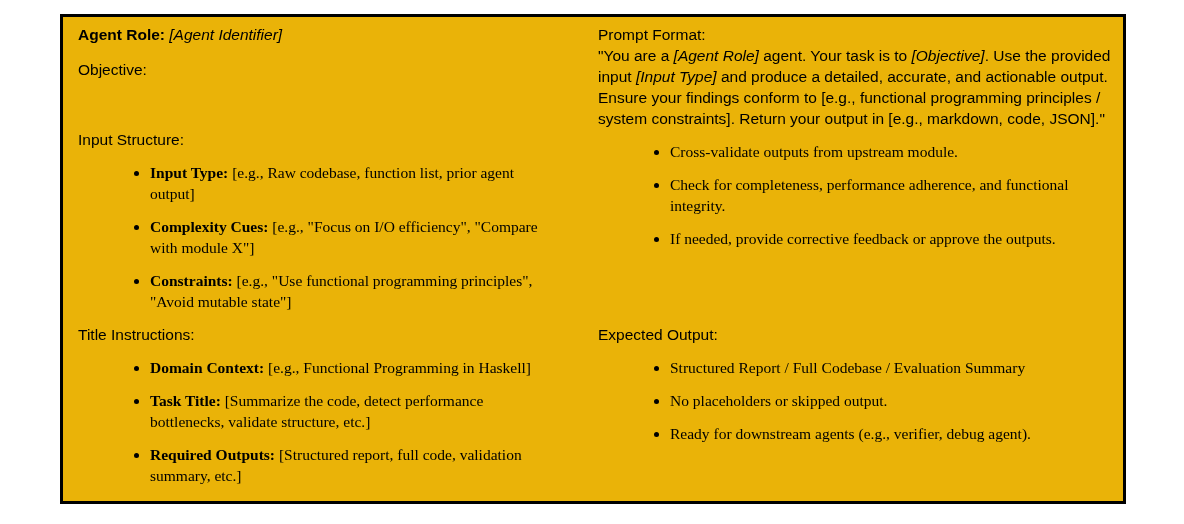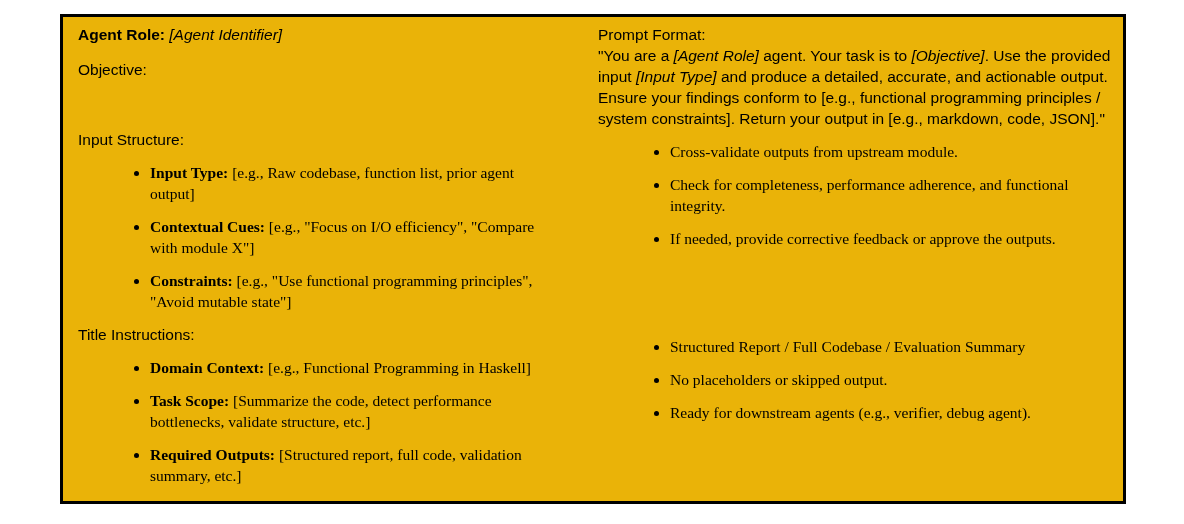--- a/index.html
+++ b/index.html
@@ -58,43 +58,44 @@
 
     <section class="cell">
       <div class="sec-head">Prompt Format:</div>
       <p class="pf-body"><span>"You are a </span><span class="i">[Agent Role]</span><span> agent. Your task is to </span><span class="i">[Objective]</span><span>. Use the provided input </span><span class="i">[Input Type]</span><span> and produce a detailed, accurate, and actionable output. Ensure your findings conform to [e.g., functional programming principles / system constraints]. Return your output in [e.g., markdown, code, JSON]."</span></p>
     </section>
 
     <section class="cell">
       <div class="sec-head">Input Structure:</div>
       <ul>
         <li><span class="b">Input Type:</span> <span>[e.g., Raw codebase, function list, prior agent output]</span></li>
-        <li><span class="b">Contextual Cues:</span> <span>[e.g., "Focus on I/O efficiency", "Compare with module X"]</span></li>
+        <li><span class="b">Complexity Cues:</span> <span>[e.g., "Focus on I/O efficiency", "Compare with module X"]</span></li>
         <li><span class="b">Constraints:</span> <span>[e.g., "Use functional programming principles", "Avoid mutable state"]</span></li>
       </ul>
     </section>
 
     <section class="cell">
       <ul>
         <li>Cross-validate outputs from upstream module.</li>
         <li>Check for completeness, performance adherence, and functional integrity.</li>
         <li>If needed, provide corrective feedback or approve the outputs.</li>
       </ul>
     </section>
 
     <section class="cell">
       <div class="sec-head">Title Instructions:</div>
       <ul>
         <li><span class="b">Domain Context:</span> <span>[e.g., Functional Programming in Haskell]</span></li>
-        <li><span class="b">Task Scope:</span> <span>[Summarize the code, detect performance bottlenecks, validate structure, etc.]</span></li>
+        <li><span class="b">Task Title:</span> <span>[Summarize the code, detect performance bottlenecks, validate structure, etc.]</span></li>
         <li><span class="b">Required Outputs:</span> <span>[Structured report, full code, validation summary, etc.]</span></li>
       </ul>
     </section>
 
     <section class="cell">
+      <div class="sec-head">Expected Output:</div>
       <ul>
         <li>Structured Report / Full Codebase / Evaluation Summary</li>
         <li>No placeholders or skipped output.</li>
         <li>Ready for downstream agents (e.g., verifier, debug agent).</li>
       </ul>
     </section>
 
   </div>
 </div>
 

